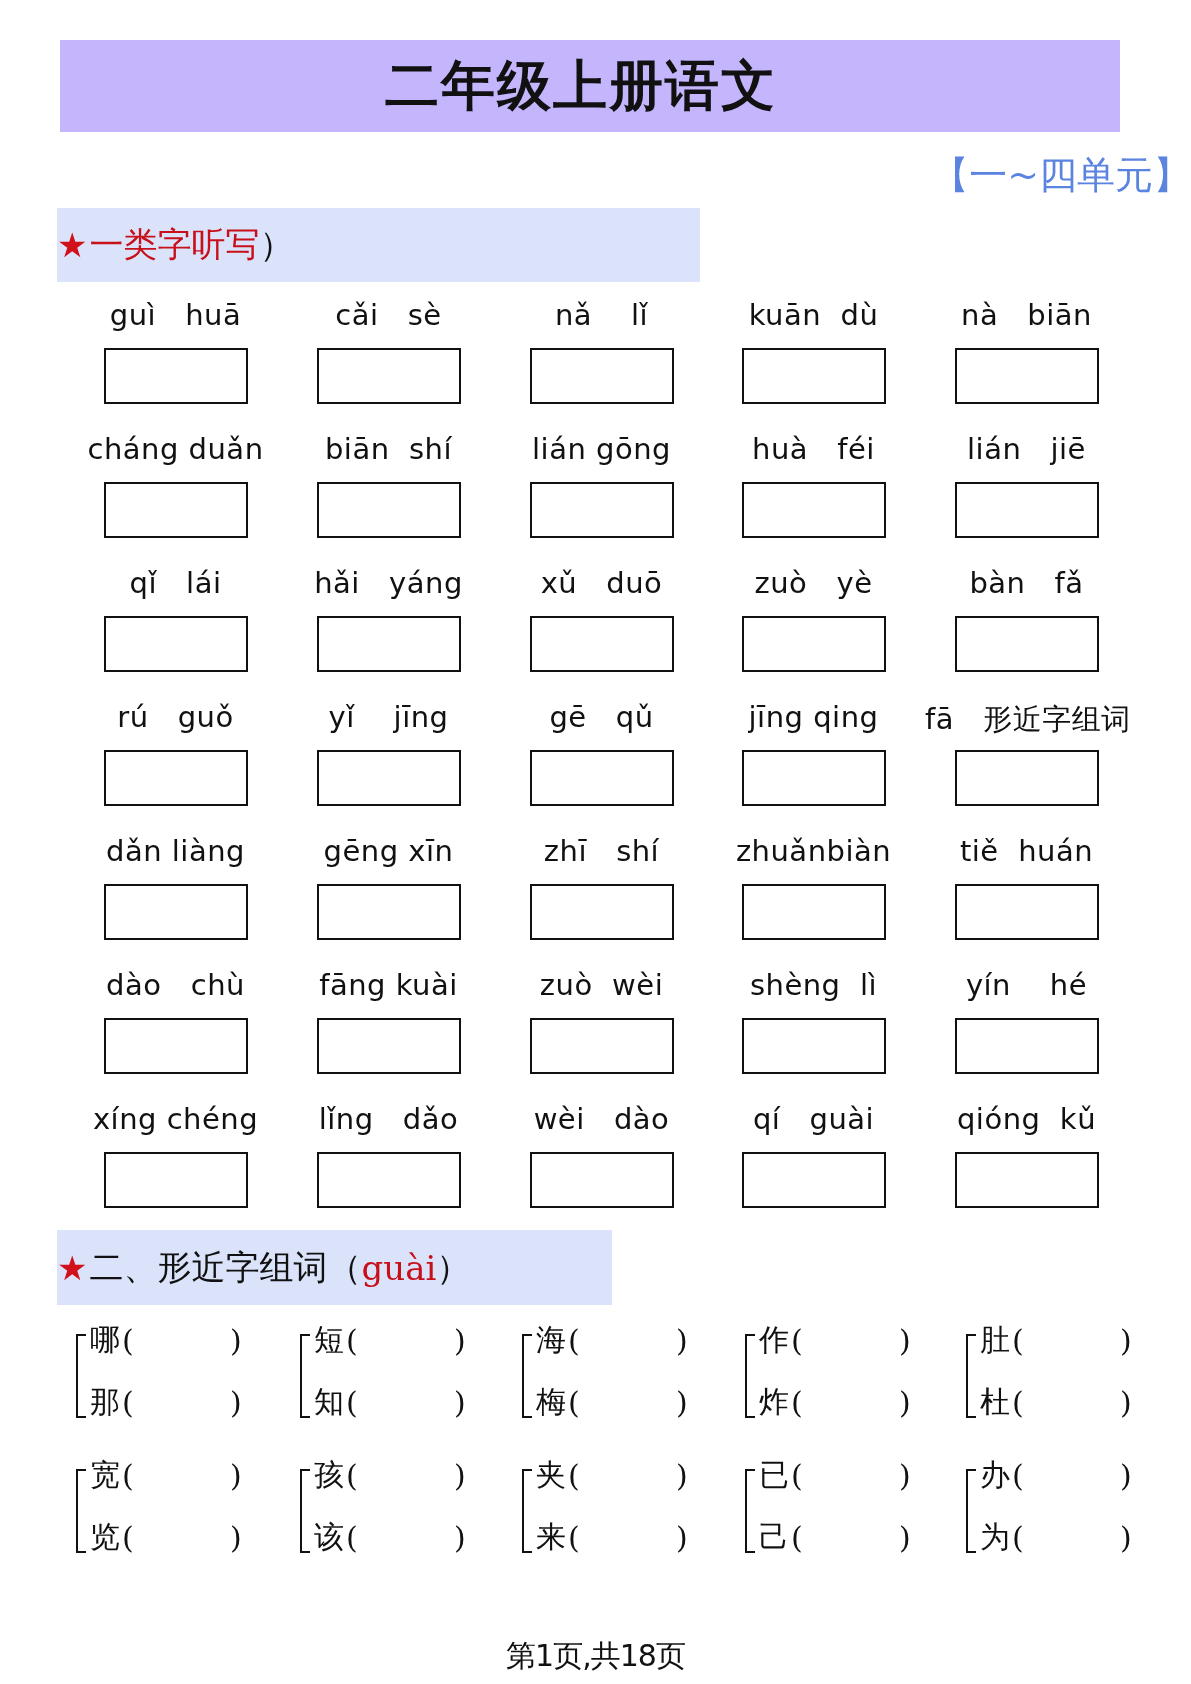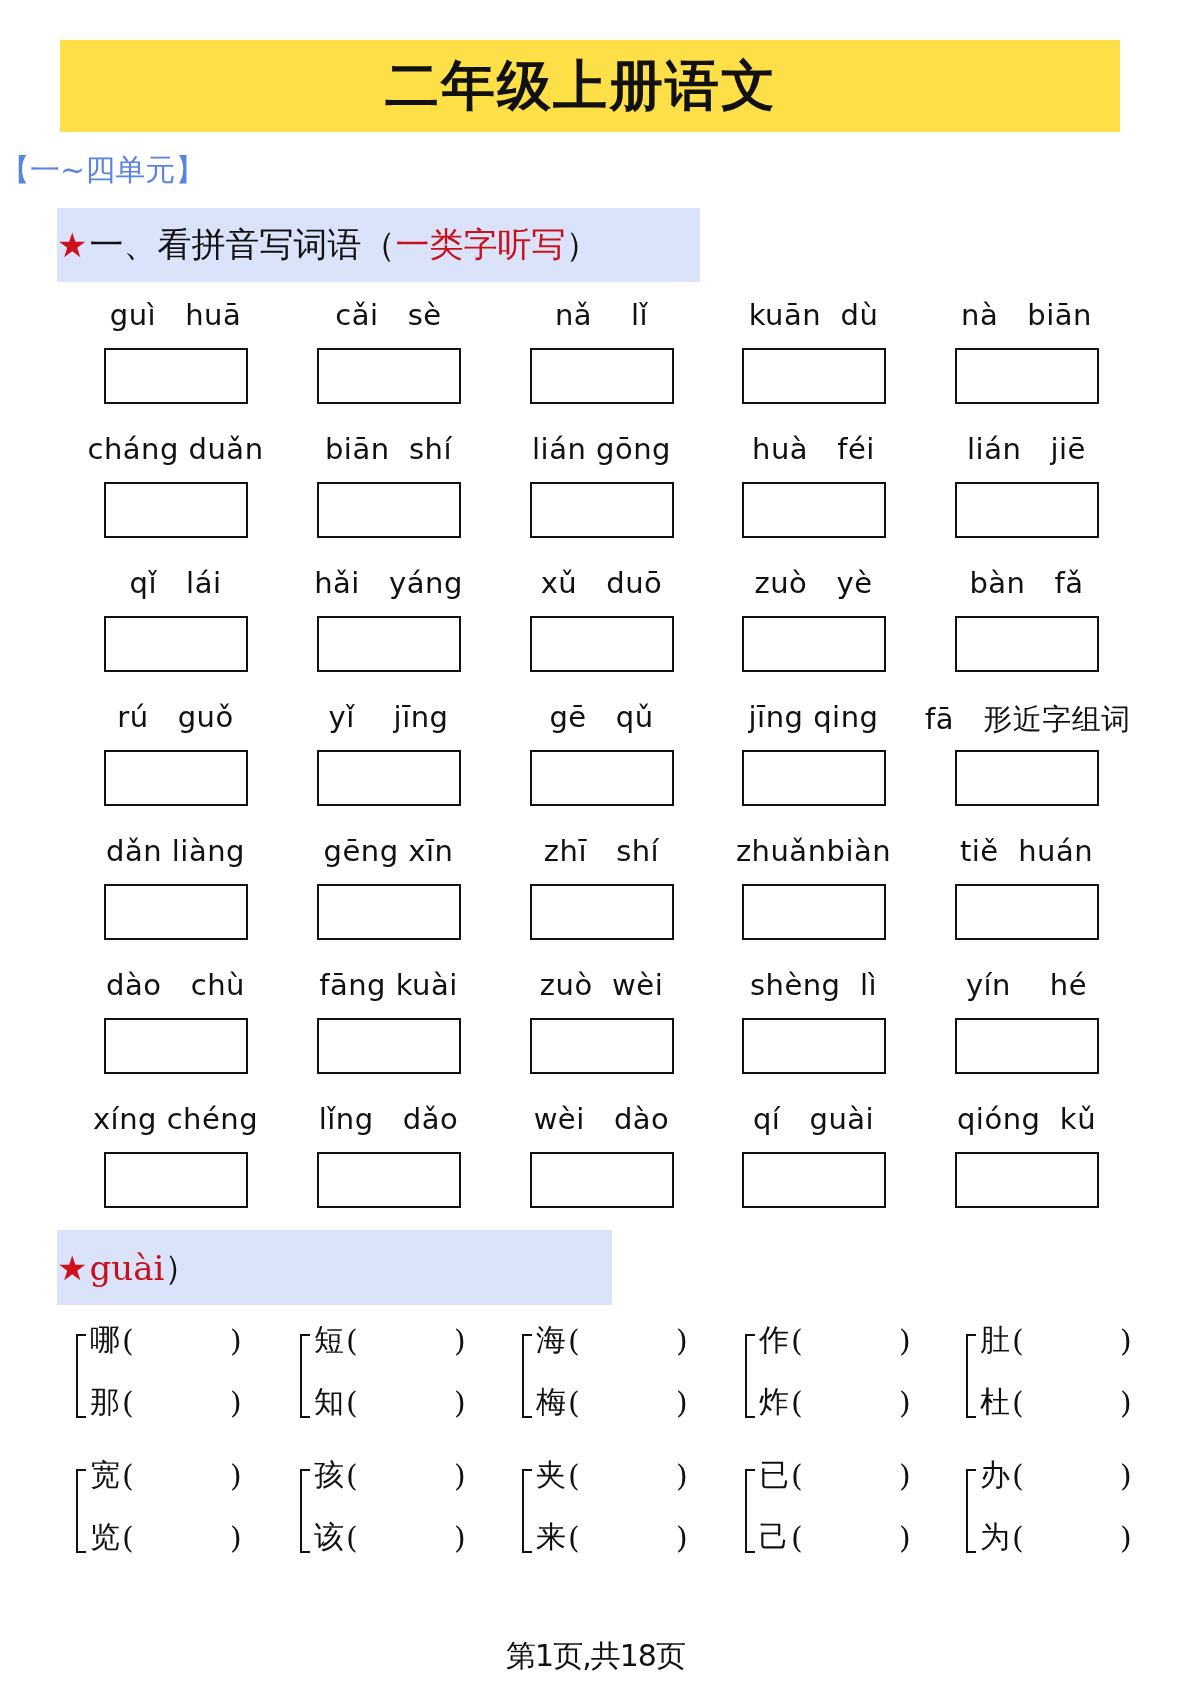--- a/index.html
+++ b/index.html
@@ -1,25 +1,25 @@
 <!DOCTYPE html>
 <html><head>
 <meta charset="utf-8">
 <style>
   html, body { margin: 0; padding: 0; background: #ffffff; }
   body { width: 1191px; height: 1684px; position: relative; overflow: hidden;
          font-family: "DejaVu Sans", sans-serif; color: #111; }
   .title { position: absolute; left: 60px; top: 40px; width: 1060px; height: 92px;
            display: flex; align-items: center; justify-content: center;
            font-family: "DejaVu Serif", serif; font-weight: bold; font-size: 54px;
-           letter-spacing: 2px; background: #fde047; }
+           letter-spacing: 2px; background: #c4b5fd; }
   .title .black { color: #111; margin-right: 18px; }
   .title .red { color: #c8101a; border-bottom: 3px solid #d01a22; padding-bottom: 2px; }
-  .subtitle { position: absolute; left: 0; top: 150px; width: 1191px; text-align: left;
-              font-family: "DejaVu Serif", serif; font-size: 30px; color: #5b84e0; }
+  .subtitle { position: absolute; left: 0; top: 150px; width: 1191px; text-align: right;
+              font-family: "DejaVu Serif", serif; font-size: 38px; color: #5b84e0; }
   .sec-head { position: absolute; left: 57px; background: #dbe3fb;
               display: flex; align-items: center; font-family: "DejaVu Serif", serif;
               font-size: 34px; color: #111; box-sizing: border-box; padding-left: 0; }
   .sec-head .star { color: #d0101a; font-size: 34px; margin-right: 2px; }
   .sec-head .red { color: #c8101a; }
   .grid { position: absolute; left: 0; top: 0; }
   .cell { position: absolute; width: 143px; }
   .pinyin { position: absolute; top: 0; left: -30px; width: 203px; text-align: center;
             font-family: "DejaVu Sans", sans-serif; font-size: 29px; white-space: pre;
             color: #111; letter-spacing: 0.5px; }
@@ -39,21 +39,20 @@
 <body>
 
 <div class="title">
   <span class="black">二年级上册语文</span>
 </div>
 
 <div class="subtitle">【一~四单元】</div>
 
 <div class="sec-head" style="top:208px; width:643px; height:74px;">
   <span class="star">★</span>
-  <span>一、看拼音写词语（</span>
   <span class="red">一类字听写</span>
   <span>）</span>
 </div>
 
 <div class="grid" id="pinyin-grid">
     <div class="cell" style="left: 104px; top: 298px;">
       <div class="pinyin">guì   huā</div>
       <div class="box"></div>
     </div>
     <div class="cell" style="left: 317px; top: 298px;">
@@ -189,20 +188,21 @@
       <div class="box"></div>
     </div>
     <div class="cell" style="left: 955px; top: 1102px;">
       <div class="pinyin">qióng  kǔ</div>
       <div class="box"></div>
     </div>
   </div>
 
 <div class="sec-head" style="top:1230px; width:555px; height:75px;">
   <span class="star">★</span>
+  <span>二、形近字组词（</span>
   <span class="red">guài</span>
   <span>）</span>
 </div>
 
 <div class="grid" id="pairs-grid">
     <div class="pair" style="left: 76px; top: 1320px;">
       <div class="bracket"></div>
       <div class="line" style="top: 0px;">
         <span>哪</span>
         <span class="paren-open">(</span>

